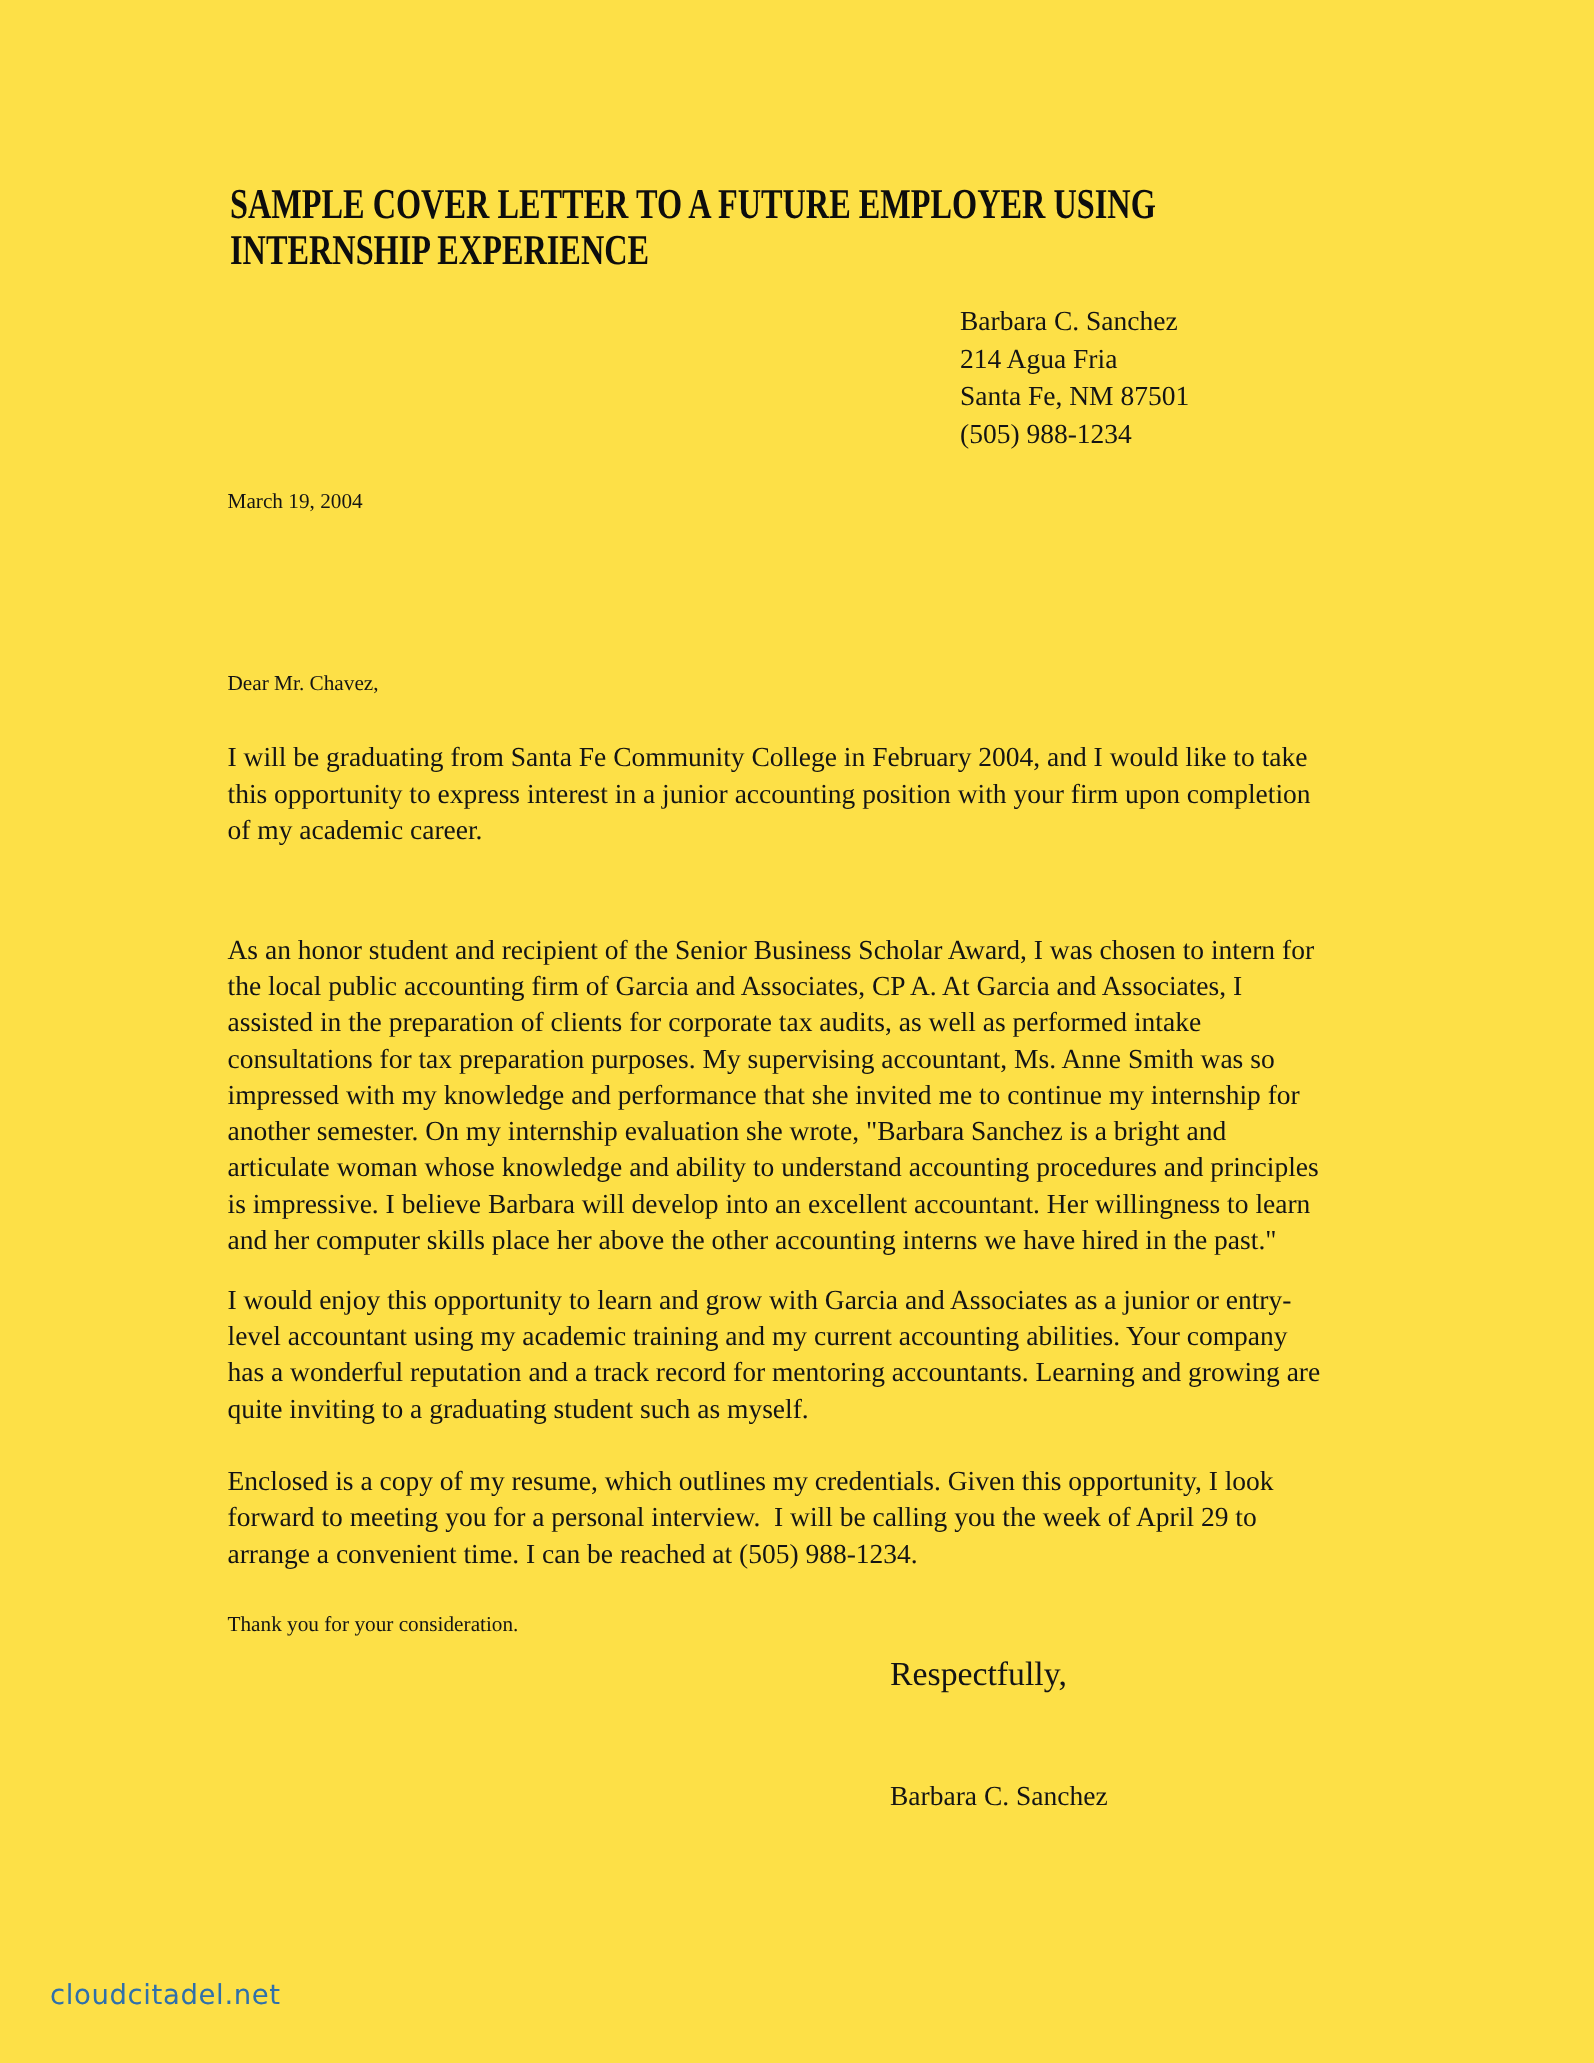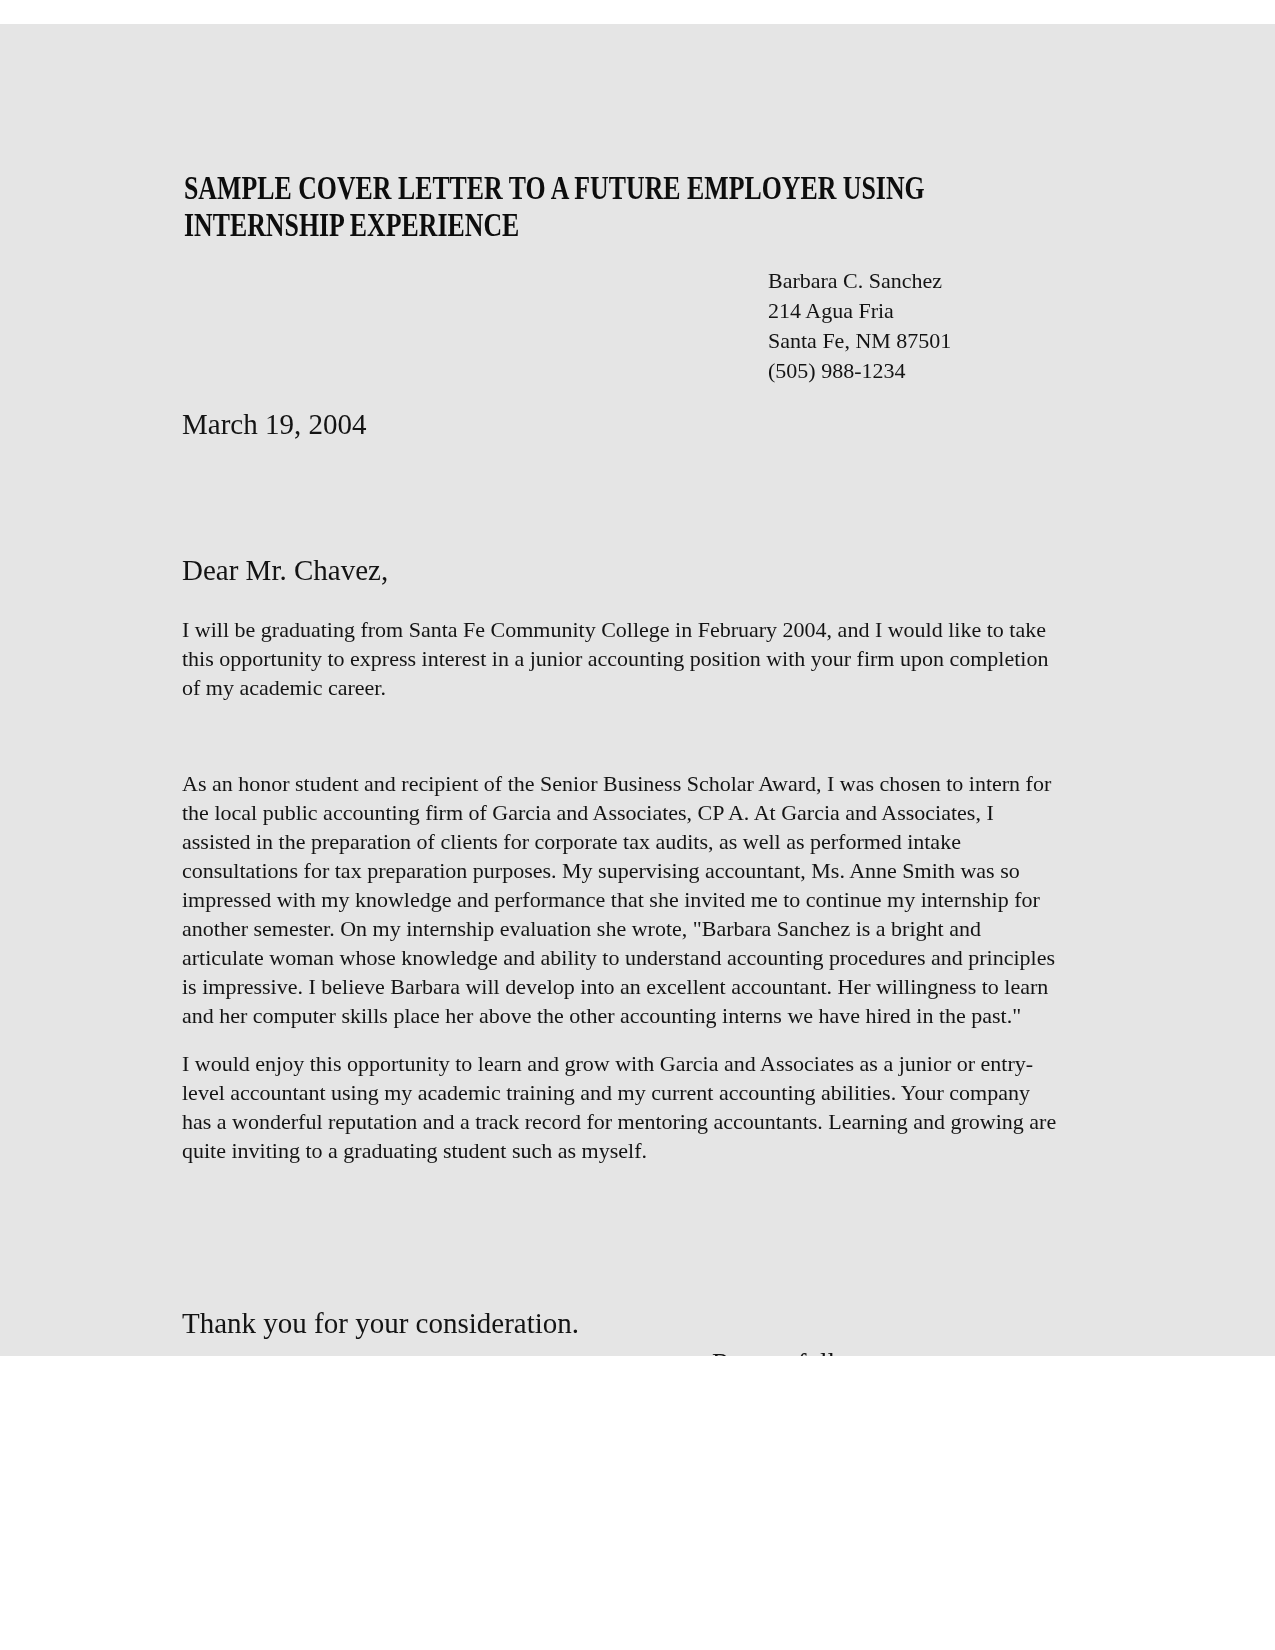--- a/index.html
+++ b/index.html
@@ -3,26 +3,25 @@
 <meta charset="utf-8">
 <style>
   html, body {
     margin: 0;
     padding: 0;
     background: #ffffff;
   }
   .sheet {
     position: relative;
     width: 1275px;
-    height: 1332px;
-    background: #e5e5e5;
+    height: 1650px;
+    background: #fde047;
     font-family: "Liberation Serif", serif;
     color: #141414;
     overflow: hidden;
-    margin-top: 24px;
   }
   .title {
     position: absolute;
     left: 184px;
     top: 145px;
     width: 1115px;
     margin: 0;
     font-size: 34px;
     line-height: 37px;
     font-weight: bold;
@@ -35,21 +34,21 @@
     position: absolute;
     left: 768px;
     top: 242px;
     font-size: 22px;
     line-height: 30px;
     white-space: nowrap;
   }
   .line {
     position: absolute;
     left: 182px;
-    font-size: 29px;
+    font-size: 17px;
     line-height: 29px;
     white-space: nowrap;
   }
   .date-line     { top: 386px; }
   .attn-line     { top: 415px; }
   .salutation    { top: 532px; }
   .thanks-line   { top: 1285px; }
   .para {
     position: absolute;
     left: 182px;
@@ -109,20 +108,21 @@
 
 
   <div class="line salutation">Dear Mr. Chavez,</div>
 
   <p class="para para-1">I will be graduating from Santa Fe Community College in February 2004, and I would like to take this opportunity to express interest in a junior accounting position with your firm upon completion of my academic career.</p>
 
   <p class="para para-2">As an honor student and recipient of the Senior Business Scholar Award, I was chosen to intern for the local public accounting firm of Garcia and Associates, CP A. At Garcia and Associates, I assisted in the preparation of clients for corporate tax audits, as well as performed intake consultations for tax preparation purposes. My supervising accountant, Ms. Anne Smith was so impressed with my knowledge and performance that she invited me to continue my internship for another semester. On my internship evaluation she wrote, "Barbara Sanchez is a bright and articulate woman whose knowledge and ability to understand accounting procedures and principles is impressive. I believe Barbara will develop into an excellent accountant. Her willingness to learn and her computer skills place her above the other accounting interns we have hired in the past."</p>
 
   <p class="para para-3">I would enjoy this opportunity to learn and grow with Garcia and Associates as a junior or entry-level accountant using my academic training and my current accounting abilities. Your company has a wonderful reputation and a track record for mentoring accountants. Learning and growing are quite inviting to a graduating student such as myself.</p>
 
+  <p class="para para-4">Enclosed is a copy of my resume, which outlines my credentials. Given this opportunity, I look forward to meeting you for a personal interview.  I will be calling you the week of April 29 to arrange a convenient time. I can be reached at (505) 988-1234.</p>
 
   <div class="line thanks-line">Thank you for your consideration.</div>
 
   <div class="closing-line">Respectfully,</div>
 
   <div class="signature-line">Barbara C. Sanchez</div>
 
   <div class="watermark">cloudcitadel.net</div>
 
 </div>

